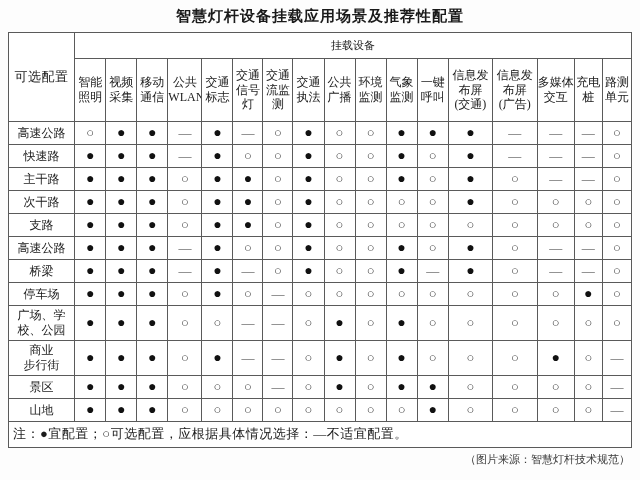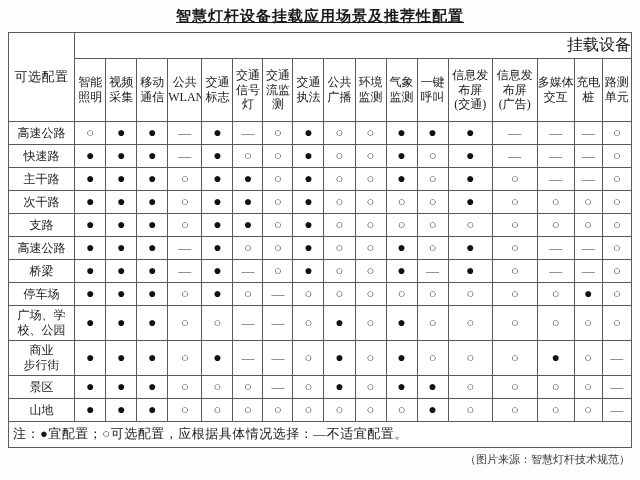--- a/index.html
+++ b/index.html
@@ -12,39 +12,38 @@
     font-family: "Liberation Serif", "DejaVu Serif", serif;
     color: #1a1a1a;
   }
   .page { width: 640px; height: 480px; box-sizing: border-box; padding-top: 5px; }
   .title {
     font-size: 15px;
     font-weight: bold;
     text-align: center;
     margin: 2px 0 6px 0;
     letter-spacing: 1px;
-    text-decoration: underline;
   }
   table.config-table {
     border-collapse: collapse;
     table-layout: fixed;
     margin: 0 auto;
     width: 624px;
     background: #ffffff;
     border: 1px solid #444;
   }
   .config-table th, .config-table td {
     border: 1px solid #5a5a5a;
     padding: 0;
     font-weight: normal;
     text-align: center;
     vertical-align: middle;
     overflow: hidden;
   }
-  th.group-header { height: 25px; font-size: 16px; text-align: right; }
+  th.group-header { height: 25px; font-size: 11px; }
   th.corner-header { font-size: 13px; letter-spacing: 0.5px; }
   th.col-header {
     font-size: 12px;
     line-height: 1.22;
     height: 62px;
     white-space: pre-line;
   }
   th.row-label {
     font-size: 12px;
     line-height: 1.25;

